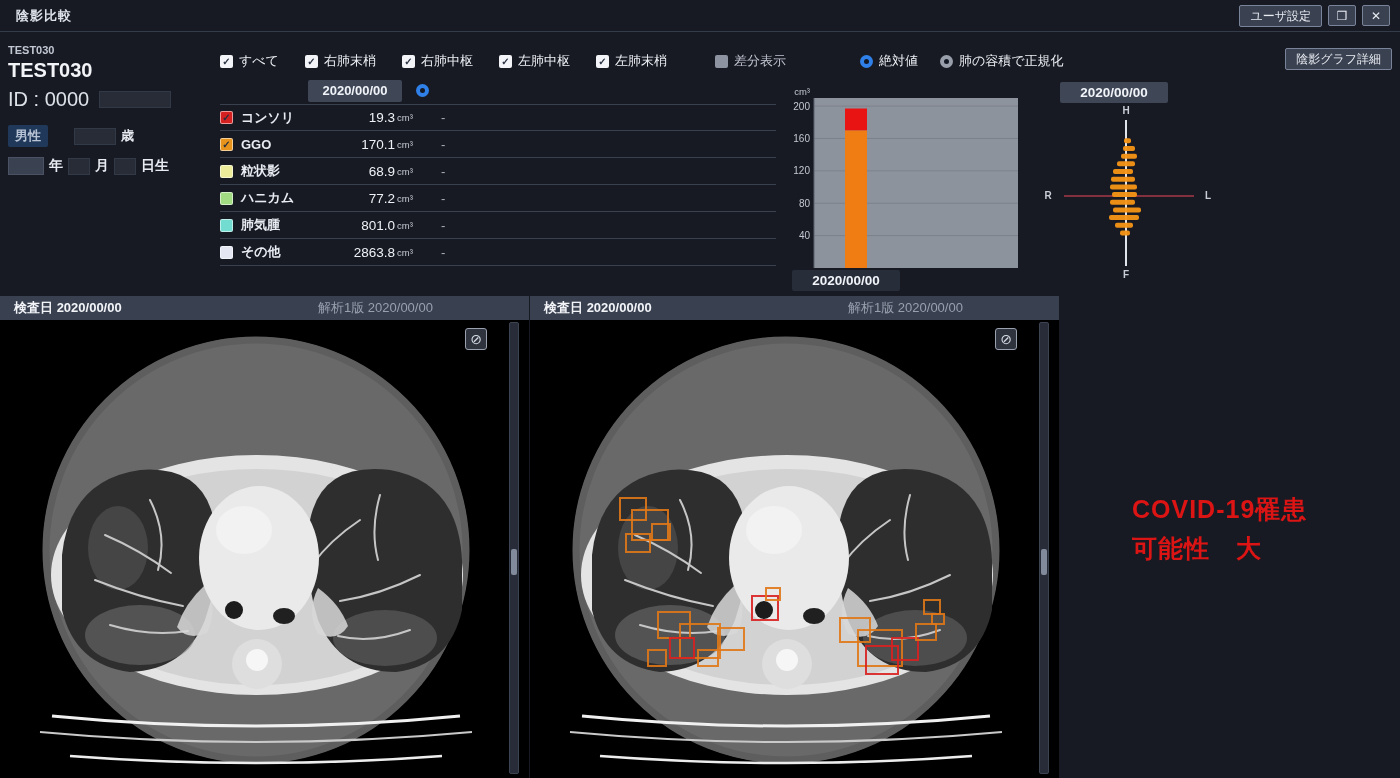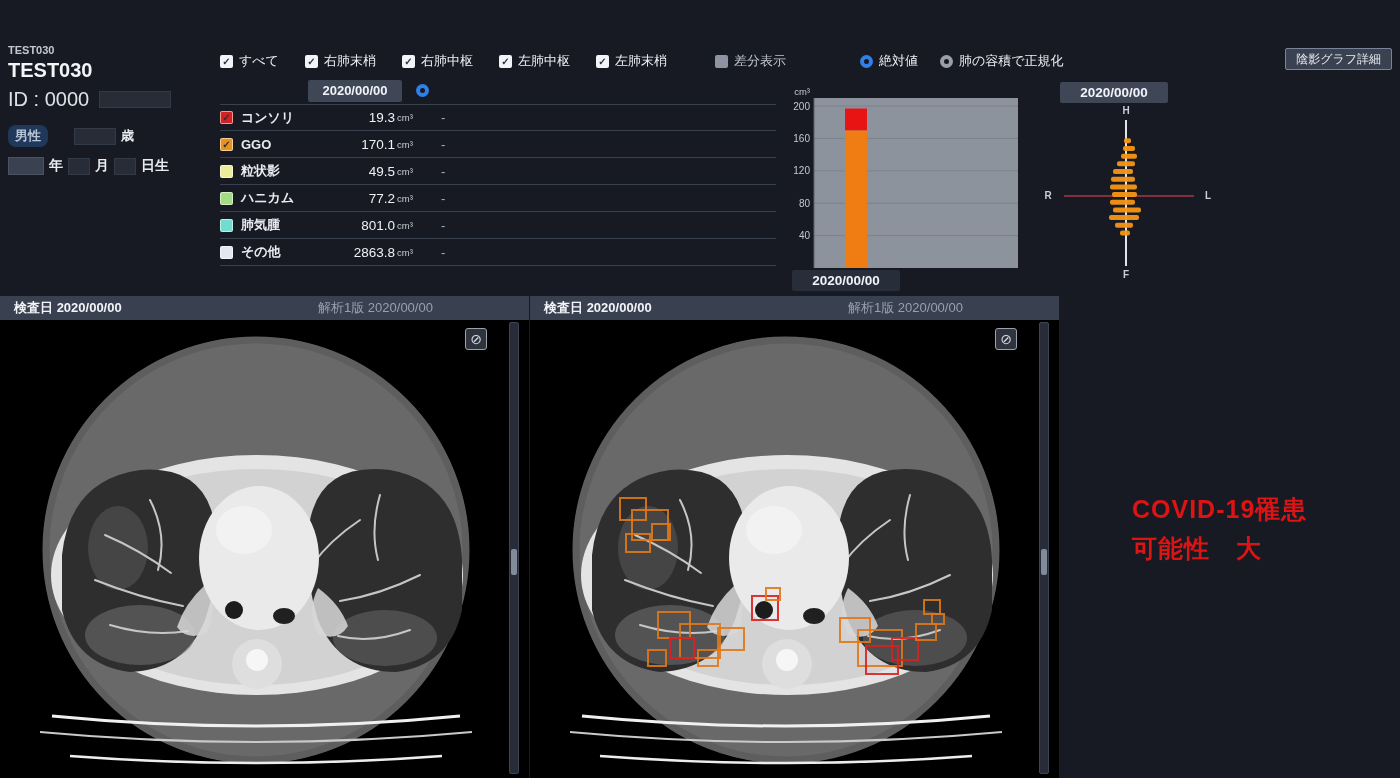--- a/index.html
+++ b/index.html
@@ -22,21 +22,21 @@
   #graph-detail-btn { top:48px; right:8px; }
 
   
   #patient { left:8px; top:44px; width:200px; }
   #patient-study { font-size:11px; font-weight:bold; color:#c2c8d2; }
   #patient-name { font-size:20px; font-weight:bold; color:#f2f4f8; margin-top:3px; }
   #patient-idrow { margin-top:6px; font-size:20px; color:#dde1e8; display:flex; align-items:center; }
   .field { background:#272c37; border:1px solid #333a47; display:inline-block; }
   #patient-id-field { width:72px; height:17px; margin-left:10px; }
   #patient-sexrow { margin-top:14px; display:flex; align-items:center; font-size:13px; font-weight:bold; }
-  #sex-chip { background:#20395a; color:#b9c5d6; padding:2px 7px; border-radius:8px; }
+  #sex-chip { background:#20395a; color:#b9c5d6; padding:2px 7px; border-radius:2px; }
   #age-field { width:42px; height:17px; margin-left:26px; margin-right:5px; }
   #patient-birthrow { margin-top:10px; display:flex; align-items:center; font-size:14px; font-weight:bold; gap:5px; }
   #year-field { width:36px; height:18px; background:#3a4150; border-color:#4a5264; }
   .smallfield { width:22px; height:17px; }
 
   
   #filters { left:220px; top:52px; display:flex; align-items:center; }
   .filter-item { display:flex; align-items:center; gap:6px; margin-right:26px; cursor:pointer; }
   .flabel { font-size:13px; font-weight:normal; color:#eef1f5; white-space:nowrap; }
   .flabel.dim { color:#c0c5cf; }
@@ -97,20 +97,32 @@
 
   
   #annotation { left:1132px; top:478px; font-size:25px; font-weight:bold;
                 letter-spacing:1px; line-height:39px; }
 </style>
 </head>
 <body>
 
 <div id="app">
 
+  <div id="titlebar" class="abs">
+    <span id="page-title">陰影比較</span>
+    <span class="tb-right">
+      <button class="btn">ユーザ設定</button>
+      <button class="btn iconbtn">
+          <span>❐</span>
+        </button>
+      <button class="btn iconbtn">
+          <span>✕</span>
+        </button>
+    </span>
+  </div>
 
   <button id="graph-detail-btn" class="btn abs">陰影グラフ詳細</button>
 
   <div id="patient" class="abs">
     <div id="patient-study">TEST030</div>
     <div id="patient-name">TEST030</div>
     <div id="patient-idrow">
       <span>ID : 0000</span>
       <span id="patient-id-field" class="field"></span>
     </div>
@@ -184,21 +196,21 @@
         <div class="frow">
           <span class="chip" style="background: rgb(232, 148, 28);">✓</span>
           <span class="name">GGO</span>
           <span class="val">170.1</span>
           <span class="unit">cm³</span>
           <span class="dash">-</span>
         </div>
         <div class="frow">
           <span class="chip" style="background: rgb(236, 236, 154);"></span>
           <span class="name">粒状影</span>
-          <span class="val">49.5</span>
+          <span class="val">68.9</span>
           <span class="unit">cm³</span>
           <span class="dash">-</span>
         </div>
         <div class="frow">
           <span class="chip" style="background: rgb(162, 220, 130);"></span>
           <span class="name">ハニカム</span>
           <span class="val">77.2</span>
           <span class="unit">cm³</span>
           <span class="dash">-</span>
         </div>

